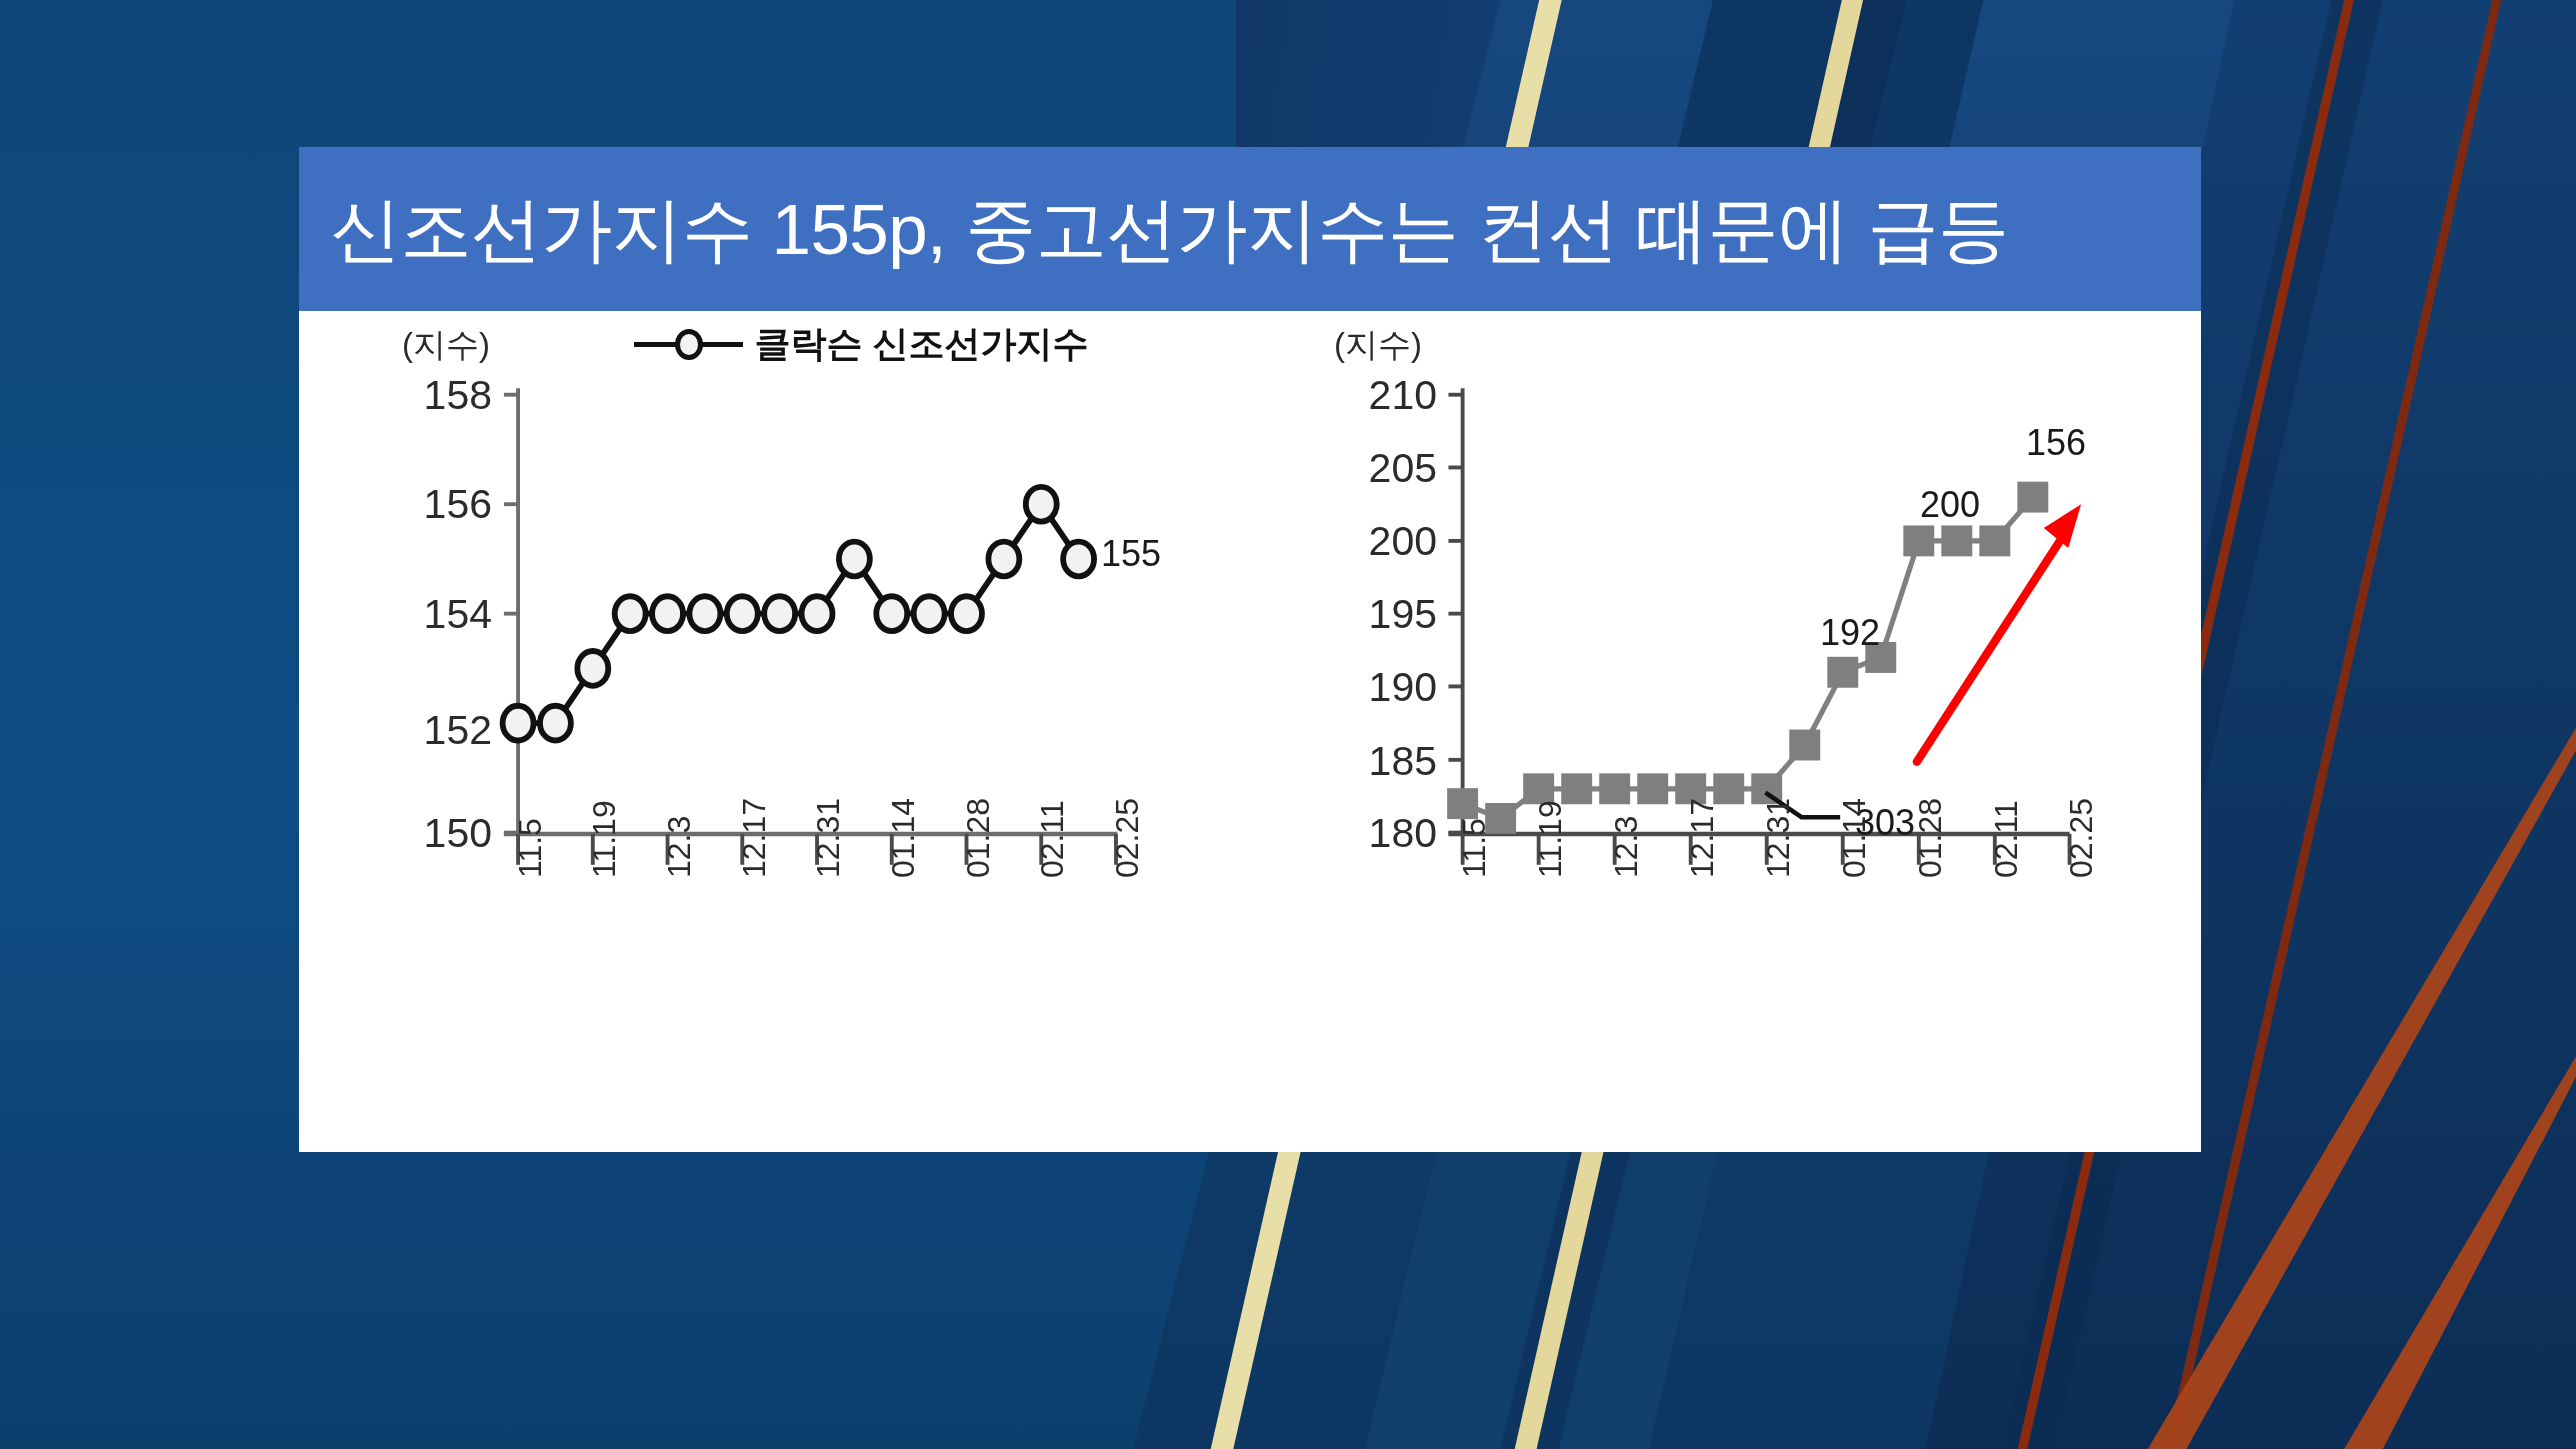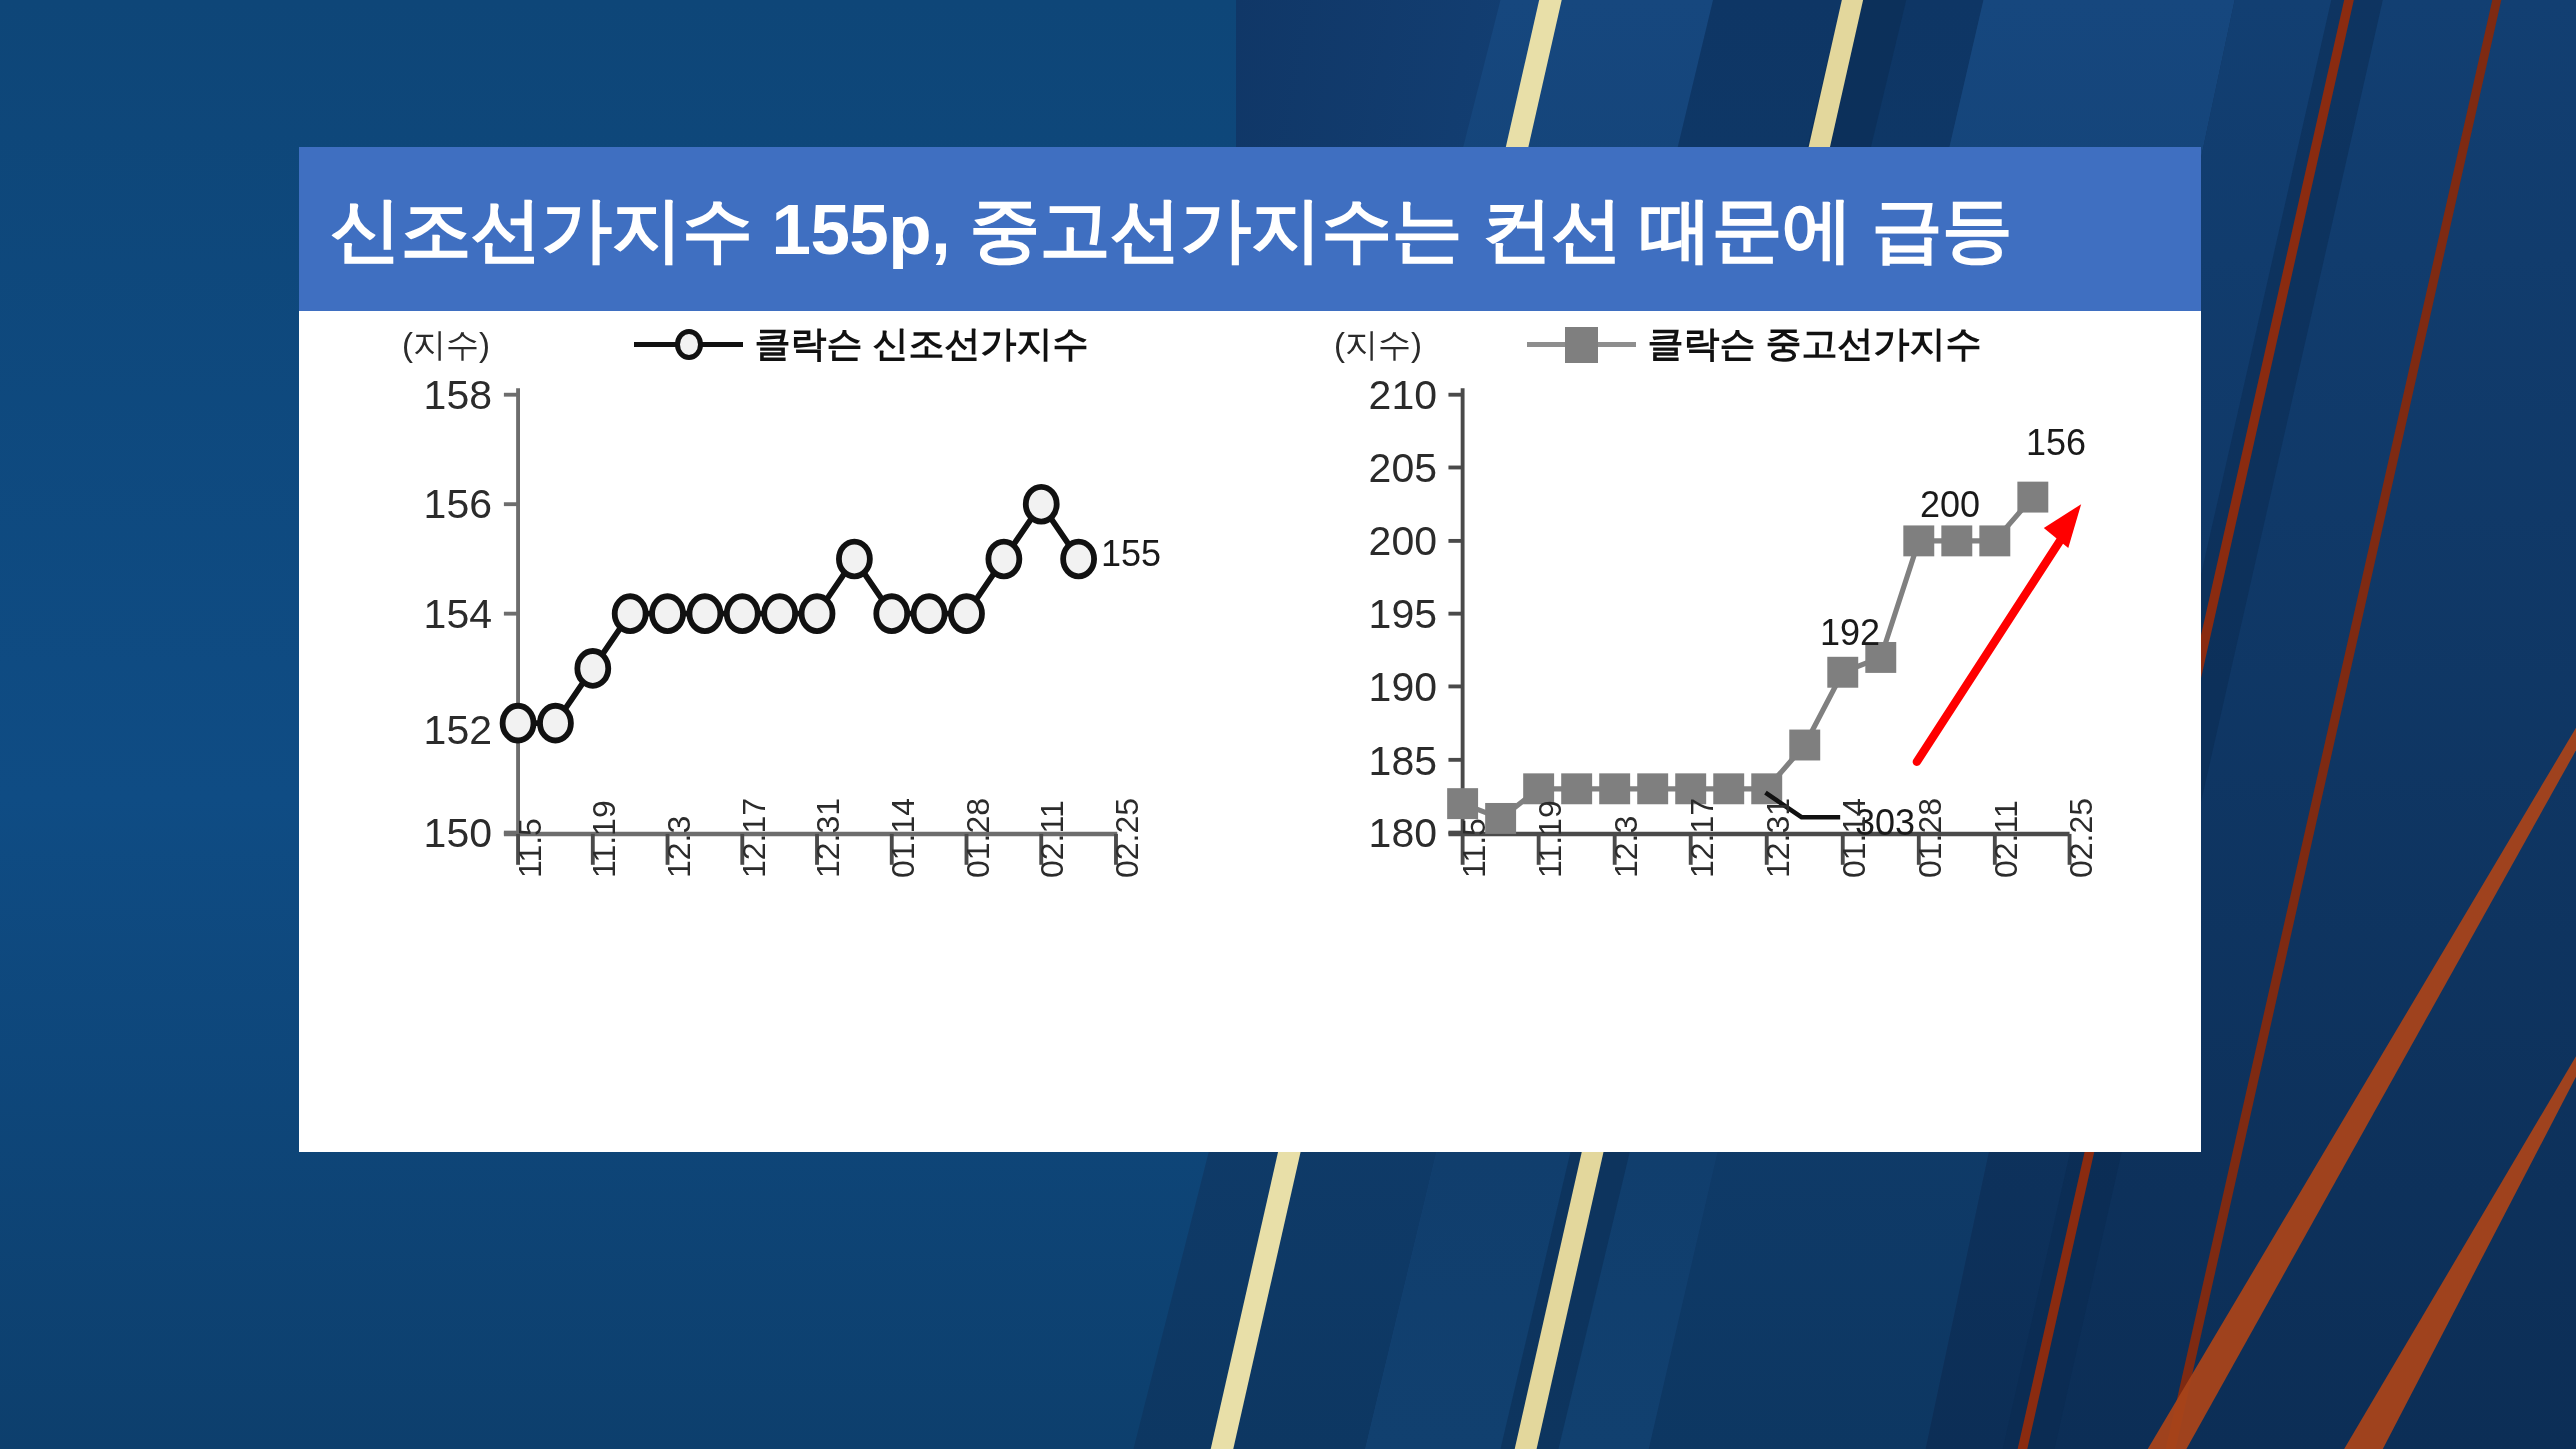--- a/index.html
+++ b/index.html
@@ -31,21 +31,21 @@
   #title-bar {
     position:absolute; left:0; top:0; width:100%; height:164px;
     background:#3F6FC1;
     display:flex; align-items:center;
     padding-left:31px;
   }
   #title-text {
     color:#FFFFFF;
     font-size:71px;
     line-height:1.0;
-    font-weight:700;
+    font-weight:400;
     letter-spacing:-0.6px;
     white-space:nowrap;
   }
 
   #charts-area {
     position:absolute; left:0; top:164px; width:100%; height:841px;
     display:flex;
   }
   .chart-panel { position:relative; width:50%; height:100%; }
 
@@ -203,27 +203,20 @@
       <div class="xtick-label" style="left:511px;  top:567px;">12.31</div>
       <div class="xtick-label" style="left:586px;  top:567px;">01.14</div>
       <div class="xtick-label" style="left:661px; top:567px;">01.28</div>
       <div class="xtick-label" style="left:735px; top:567px;">02.11</div>
       <div class="xtick-label" style="left:810px; top:567px;">02.25</div>
     </div>
 
     <div class="chart-panel">
       <div class="unit-label" style="left:84px; top:11.6px;">(지수)</div>
 
-      <div class="legend" style="left:277px; top:9px;">
-        <span class="legend-line-wrap">
-          <span class="legend-rule gray"></span>
-          <span class="legend-marker-square"></span>
-        </span>
-        <span class="legend-label">클락슨 중고선가지수</span>
-      </div>
 
       <div class="ytick-label" style="left:0; width:187px; top:84px;">210</div>
       <div class="ytick-label" style="left:0; width:187px; top:157px;">205</div>
       <div class="ytick-label" style="left:0; width:187px; top:230px;">200</div>
       <div class="ytick-label" style="left:0; width:187px; top:303px;">195</div>
       <div class="ytick-label" style="left:0; width:187px; top:376px;">190</div>
       <div class="ytick-label" style="left:0; width:187px; top:450px;">185</div>
       <div class="ytick-label" style="left:0; width:187px; top:522px;">180</div>
 
       <svg class="plot-svg" viewBox="0 0 1476 1306" preserveAspectRatio="none">

